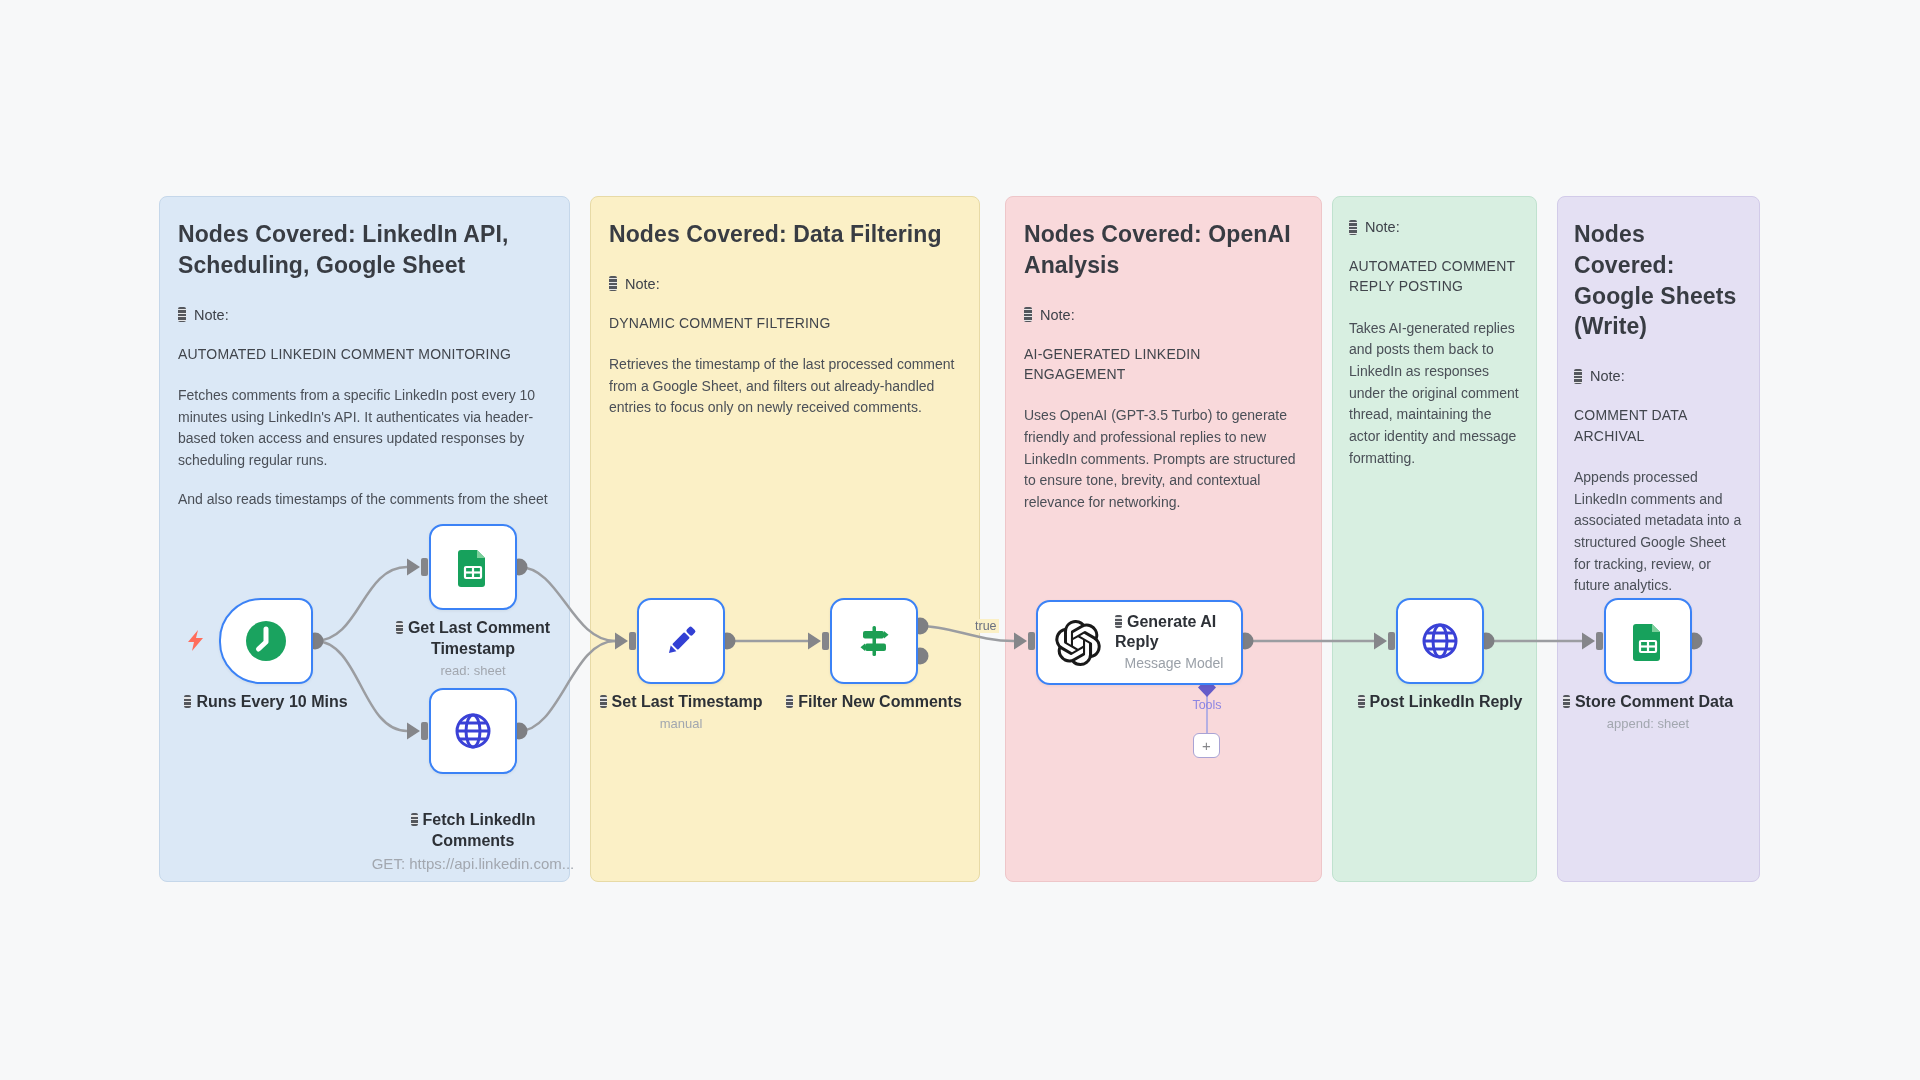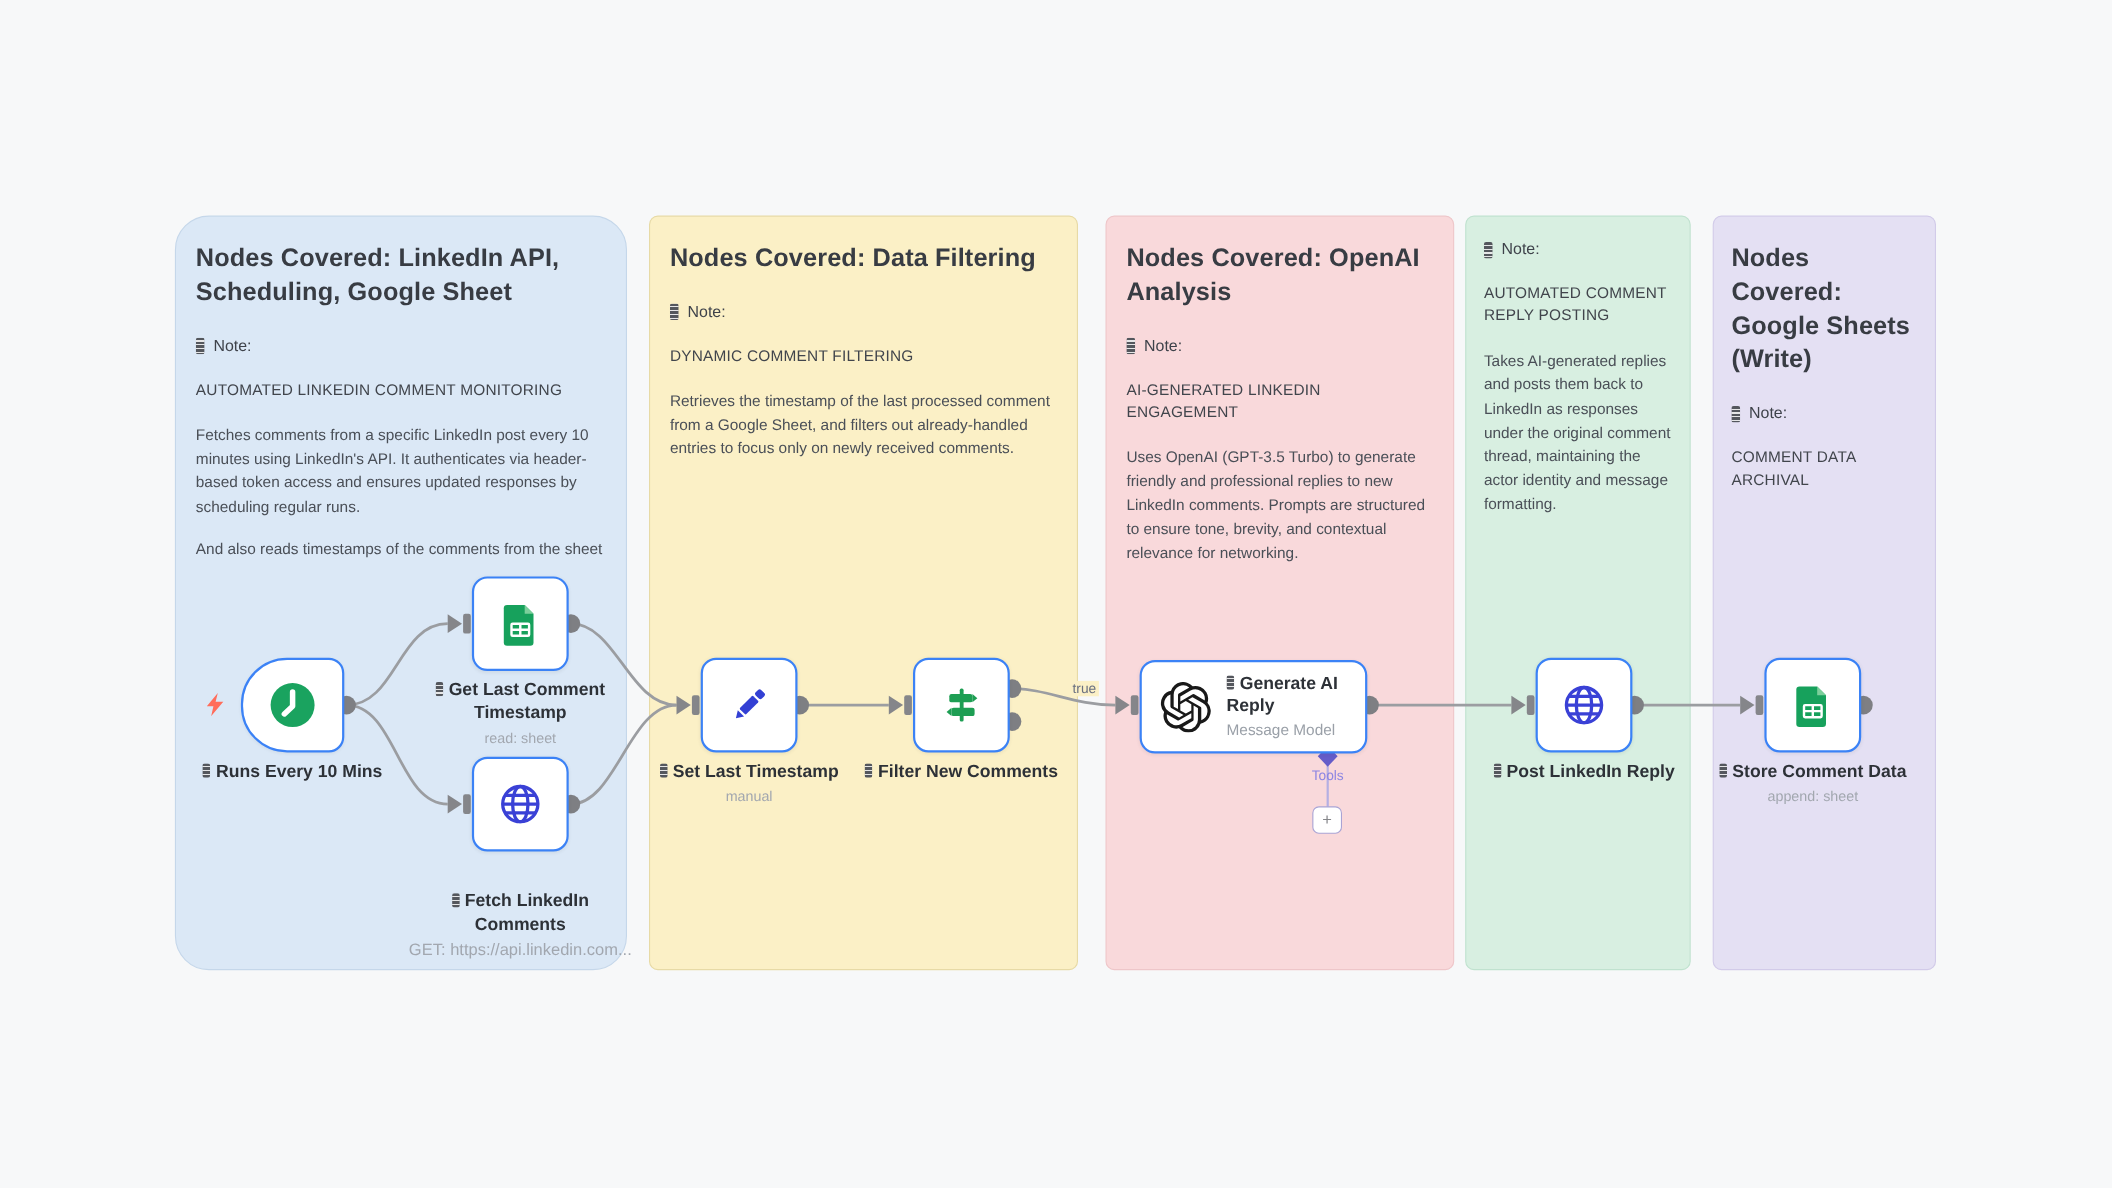--- a/index.html
+++ b/index.html
@@ -1,20 +1,20 @@
 <!DOCTYPE html>
 <html><head>
 <meta charset="utf-8">
 <style>
   html,body{margin:0;padding:0;background:#f7f8f9;font-family:"Liberation Sans",sans-serif;}
   .canvas{position:relative;width:1920px;height:1080px;overflow:hidden;background:#f7f8f9;}
 
   
   .sticky{position:absolute;top:196px;height:686px;border-radius:8px;border:1px solid;box-sizing:border-box;padding:22px 18px;z-index:1;}
-  .sticky-blue  {left:159px;width:411px;background:#dbe8f6;border-color:#c5d7ea;border-radius:31px;}
+  .sticky-blue  {left:159px;width:411px;background:#dbe8f6;border-color:#c5d7ea;}
   .sticky-yellow{left:590px;width:390px;background:#fbf0c6;border-color:#e7daa6;}
   .sticky-pink  {left:1005px;width:317px;background:#f9d9db;border-color:#eec6c9;}
   .sticky-green {left:1332px;width:205px;background:#d8efe1;border-color:#c0e2cf;padding:22px 16px;}
   .sticky-purple{left:1557px;width:203px;background:#e4e0f3;border-color:#d2cbe9;padding:22px 16px;}
   .sticky-title{margin:0 0 26px;font-size:23px;line-height:1.34;font-weight:700;color:#383c43;letter-spacing:.1px;}
   .note-row{display:flex;align-items:center;gap:8px;font-size:14.5px;color:#3e424a;margin-bottom:21px;}
   .tofu{display:inline-block;width:8px;height:15px;border-radius:2px;background-color:#54575d;
         background-image:repeating-linear-gradient(to bottom,rgba(255,255,255,0) 0 2.5px,rgba(255,255,255,.85) 2.5px 3.5px);}
   .tofu-sm{width:7px;height:13px;margin-right:5px;vertical-align:-1px;}
   .tagline{font-size:14px;color:#41454c;margin-bottom:21px;letter-spacing:.2px;line-height:1.45;}
@@ -34,21 +34,21 @@
   .node-box{position:absolute;background:#ffffff;border:2px solid #3b82f6;border-radius:14px;box-sizing:border-box;
             display:flex;align-items:center;justify-content:center;box-shadow:0 1px 3px rgba(60,60,70,.08);}
   .sq{width:88px;height:86px;}
   .trigger-box{width:94px;height:86px;border-radius:42px 14px 14px 42px;}
   .node-caption{position:absolute;display:flex;flex-direction:column;align-items:center;gap:3px;text-align:center;}
   .node-label{font-size:16px;font-weight:600;color:#2d3137;line-height:1.3;}
   .node-sub{font-size:13px;color:#a2a7af;white-space:nowrap;}
   .openai-box{left:1036px;top:600px;width:207px;height:85px;justify-content:flex-start;padding-left:17px;gap:14px;}
   .openai-text{display:flex;flex-direction:column;line-height:1.25;max-width:118px;text-align:left;}
   .openai-title{font-size:16px;font-weight:600;color:#2d3137;}
-  .openai-sub{font-size:14px;color:#9aa0a8;margin-top:3px;}
+  .openai-sub{font-size:14px;color:#9aa0a8;margin-top:3px;text-align:center;}
   .true-chip{position:absolute;left:928px;top:619px;z-index:3;font-size:12.5px;color:#6a7080;background:#fbf0c6;padding:0 2px;margin-left:45px;}
   .tools-label{position:absolute;left:1177px;top:698px;width:60px;text-align:center;z-index:3;font-size:12.5px;color:#8d86e2;font-weight:500;}
   .add-tool{position:absolute;left:1193px;top:733px;width:27px;height:25px;z-index:3;background:#fff;border:1.5px solid #a9a3d4;
             border-radius:6px;box-sizing:border-box;display:flex;align-items:center;justify-content:center;
             font-size:15px;color:#85868a;cursor:pointer;}
   .bolt{position:absolute;left:188px;top:630px;z-index:3;}
 </style>
 </head>
 <body>
 
@@ -94,20 +94,21 @@
     <p class="para">Takes AI-generated replies and posts them back to LinkedIn as responses under the original comment thread, maintaining the actor identity and message formatting.</p>
   </section>
 
   <section class="sticky sticky-purple">
     <h2 class="sticky-title">Nodes Covered: Google Sheets (Write)</h2>
     <div class="note-row">
       <span class="tofu"></span>
       <span>Note:</span>
     </div>
     <div class="tagline">COMMENT DATA ARCHIVAL</div>
+    <p class="para">Appends processed LinkedIn comments and associated metadata into a structured Google Sheet for tracking, review, or future analytics.</p>
   </section>
 
   <svg class="edges" width="1920" height="1080" viewBox="0 0 1920 1080">
     <path class="edge" d="M315,641 C360,641 362,567 407,567"></path>
     <path class="edge" d="M315,641 C360,641 362,731 407,731"></path>
     <path class="edge" d="M519,567 C560,567 572,641 615,641"></path>
     <path class="edge" d="M519,731 C560,731 572,641 615,641"></path>
     <path class="edge" d="M727,641 L808,641"></path>
     <path class="edge" d="M920,626 C952,626 976,641 1014,641"></path>
     <path class="edge" d="M1245,641 L1374,641"></path>

